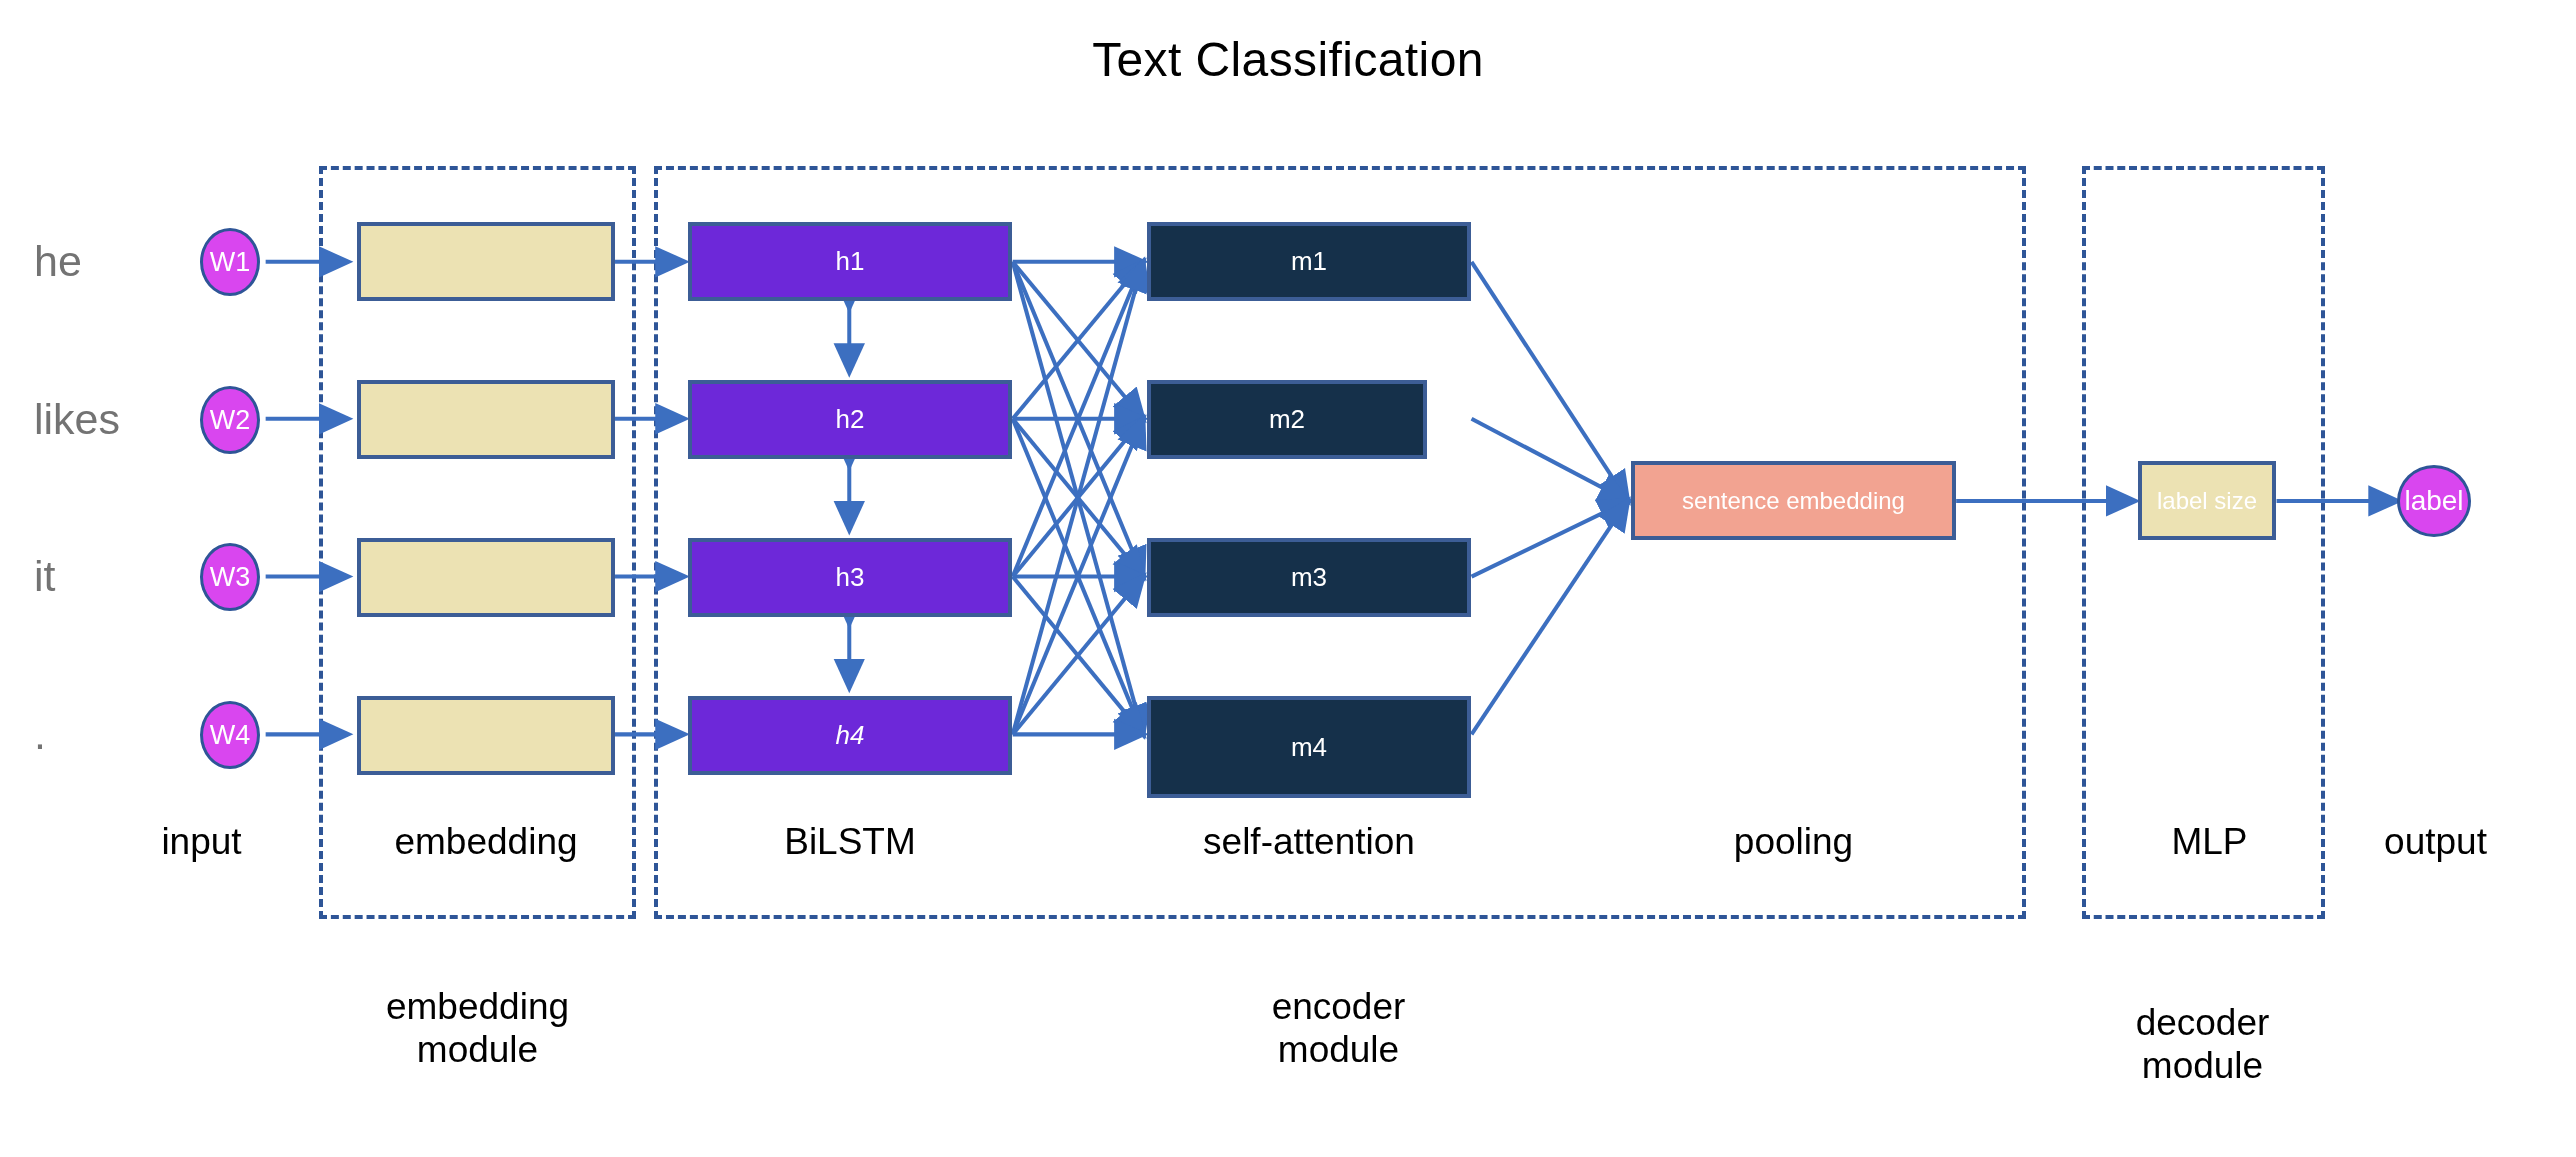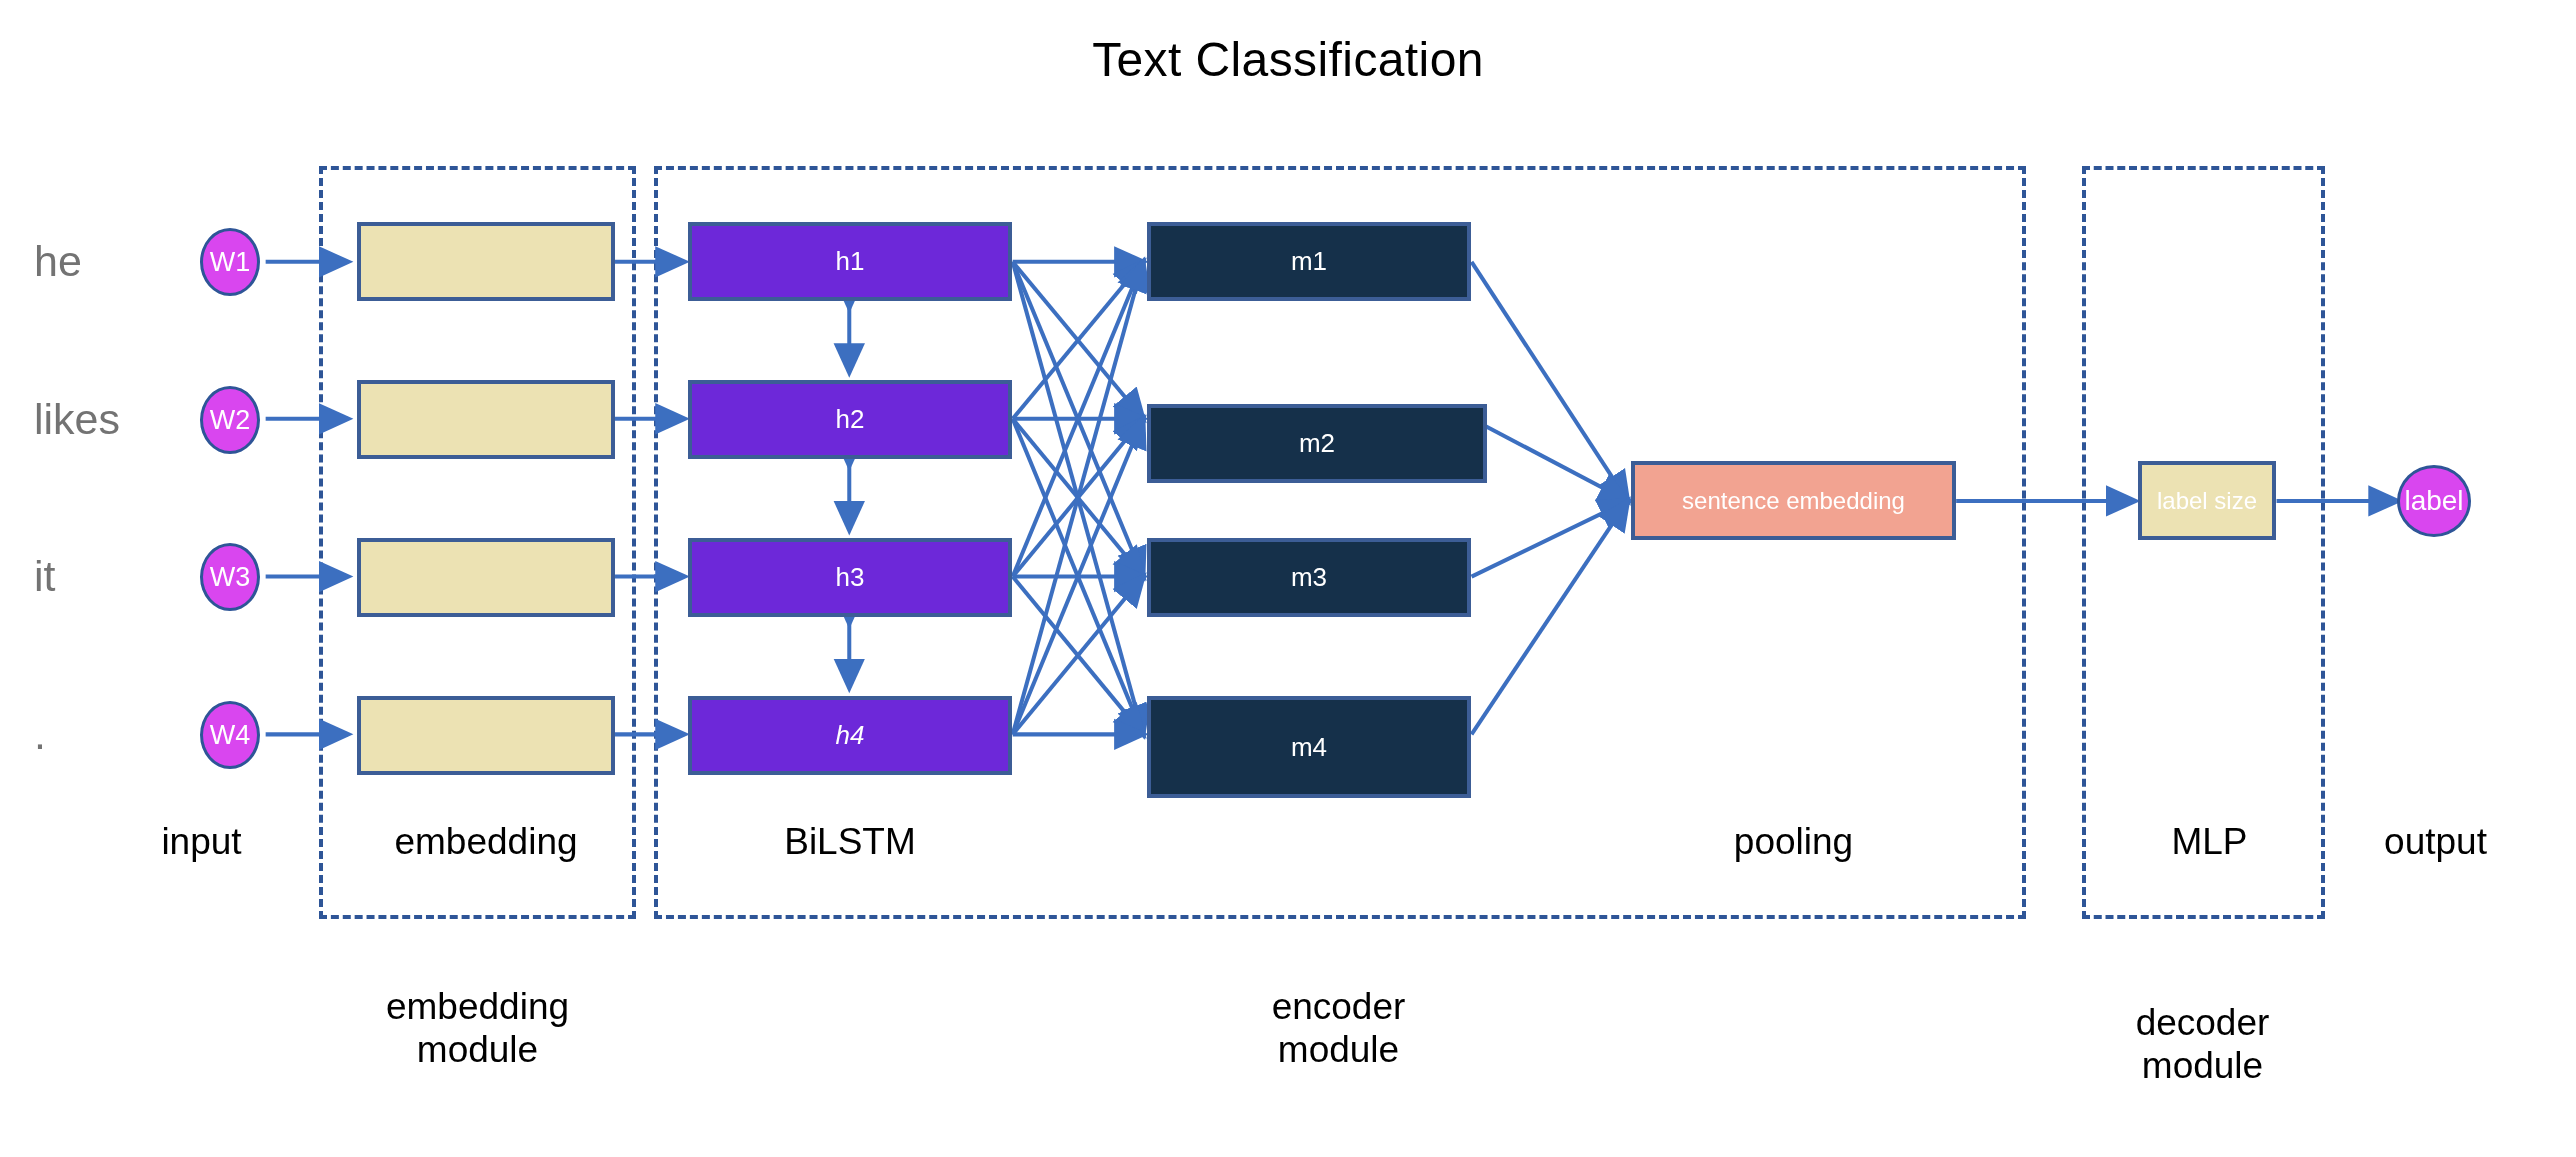--- a/index.html
+++ b/index.html
@@ -184,33 +184,34 @@
   <div class="node embed" style="left:357px; top:380px; width:258px; height:79px;"></div>
   <div class="node embed" style="left:357px; top:538px; width:258px; height:79px;"></div>
   <div class="node embed" style="left:357px; top:696px; width:258px; height:79px;"></div>
 
   <div class="node lstm" style="left:688px; top:222px; width:324px; height:79px;">h1</div>
   <div class="node lstm" style="left:688px; top:380px; width:324px; height:79px;">h2</div>
   <div class="node lstm" style="left:688px; top:538px; width:324px; height:79px;">h3</div>
   <div class="node lstm" style="left:688px; top:696px; width:324px; height:79px;font-style:italic;">h4</div>
 
   <div class="node attn" style="left:1147px; top:222px; width:324px; height:79px;">m1</div>
-  <div class="node attn" style="left:1147px; top:380px; width:340px; height:79px;margin-top:24px;">m2</div>
+  <div class="node attn" style="left:1147px; top:380px; width:280px; height:79px;">m2</div>
   <div class="node attn" style="left:1147px; top:538px; width:324px; height:79px;">m3</div>
   <div class="node attn" style="left:1147px; top:696px; width:324px; height:102px;">m4</div>
 
   <div class="node pool" style="left:1631px; top:461px; width:325px; height:79px; font-size:24px;">sentence embedding</div>
 
   <div class="node mlp" style="left:2138px; top:461px; width:138px; height:79px; font-size:24px;">label size</div>
 
   <div class="token" style="left:2397px; top:465px; width:74px; height:72px; font-size:28px;">label</div>
 
   <div class="stage-label" style="left:121px; top:821px; width:161px;">input</div>
   <div class="stage-label" style="left:345px; top:821px; width:282px;">embedding</div>
   <div class="stage-label" style="left:688px; top:821px; width:324px;">BiLSTM</div>
+  <div class="stage-label" style="left:1147px; top:821px; width:324px;">self-attention</div>
   <div class="stage-label" style="left:1631px; top:821px; width:325px;">pooling</div>
   <div class="stage-label" style="left:2101px; top:821px; width:217px;">MLP</div>
   <div class="stage-label" style="left:2335px; top:821px; width:201px;">output</div>
 
   <div class="module-label" style="left:319px; top:986px; width:317px;">
     <div>embedding</div>
     <div>module</div>
   </div>
   <div class="module-label" style="left:1137px; top:986px; width:403px;">
     <div>encoder</div>

